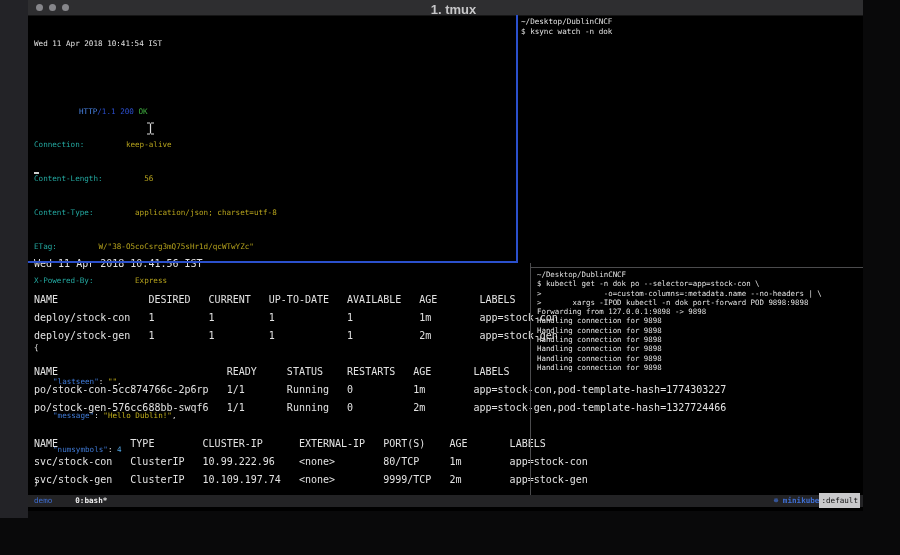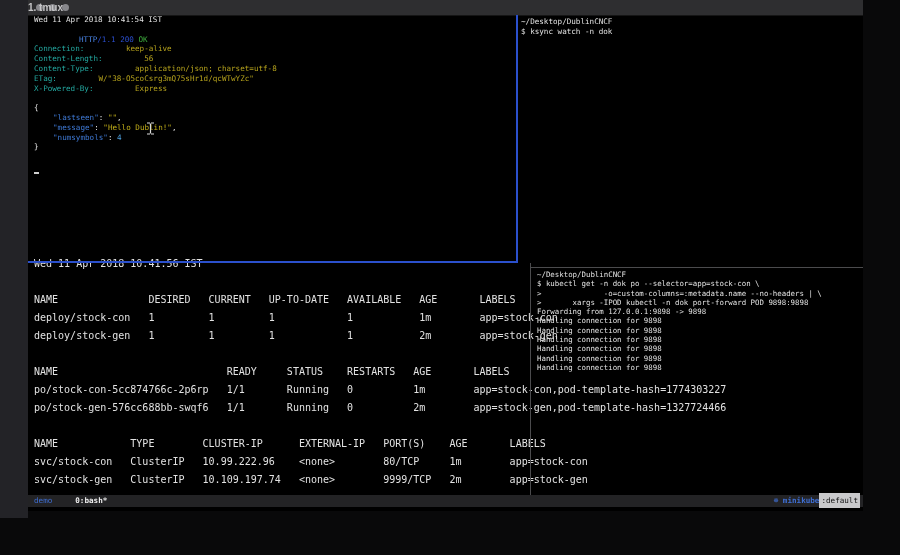--- a/index.html
+++ b/index.html
@@ -6,28 +6,28 @@
   body{width:900px;height:555px;position:relative;overflow:hidden;
        font-family:"DejaVu Sans Mono",monospace;}
   #strip-left{position:absolute;left:0;top:0;width:28px;height:518px;background:#232327;}
   #window{position:absolute;left:28px;top:0;width:835px;height:511px;background:#000;}
 
   
   .titlebar{position:absolute;left:0;top:0;width:100%;height:15px;background:#2e2e30;
             border-bottom:1px solid #151515;}
   .lights{position:absolute;left:8px;top:4px;display:flex;gap:6px;}
   .light{width:7px;height:7px;border-radius:50%;background:#87878b;display:inline-block;}
-  .title{position:absolute;left:0;right:0;top:2px;text-align:left;
-         font-family:"Liberation Sans",sans-serif;font-size:10px;font-weight:600;color:#c6c6c8;}
+  .title{position:absolute;left:16px;right:0;top:2px;text-align:center;
+         font-family:"Liberation Sans",sans-serif;font-size:13px;font-weight:600;color:#c6c6c8;}
 
   
   .pane{position:absolute;color:#e2e2e2;}
   pre.pane-text{margin:0;white-space:pre;color:#e2e2e2;}
   #pane-tl{left:6px;top:15px;width:480px;font-size:7.6px;line-height:9.8px;}
-  .tline{height:9.8px;white-space:pre;}
+  .tline{height:9.8px;white-space:pre;margin-top:24px;}
   .indent{padding-left:19px;}
   #pre-tr{position:absolute;left:493px;top:17px;font-size:7.6px;line-height:9.8px;}
   #pre-bl{position:absolute;left:6px;top:255px;font-size:10px;line-height:18px;}
   #pre-br{position:absolute;left:509px;top:270px;font-size:7.4px;line-height:9.3px;}
 
   
   .c-proto{color:#4a86e8;padding-left:45px;}
   .c-ver{color:#2b4fd0;text-align:right;}
   .c-ok{color:#3fae3f;}
   .c-name{color:#23a8a0;}

